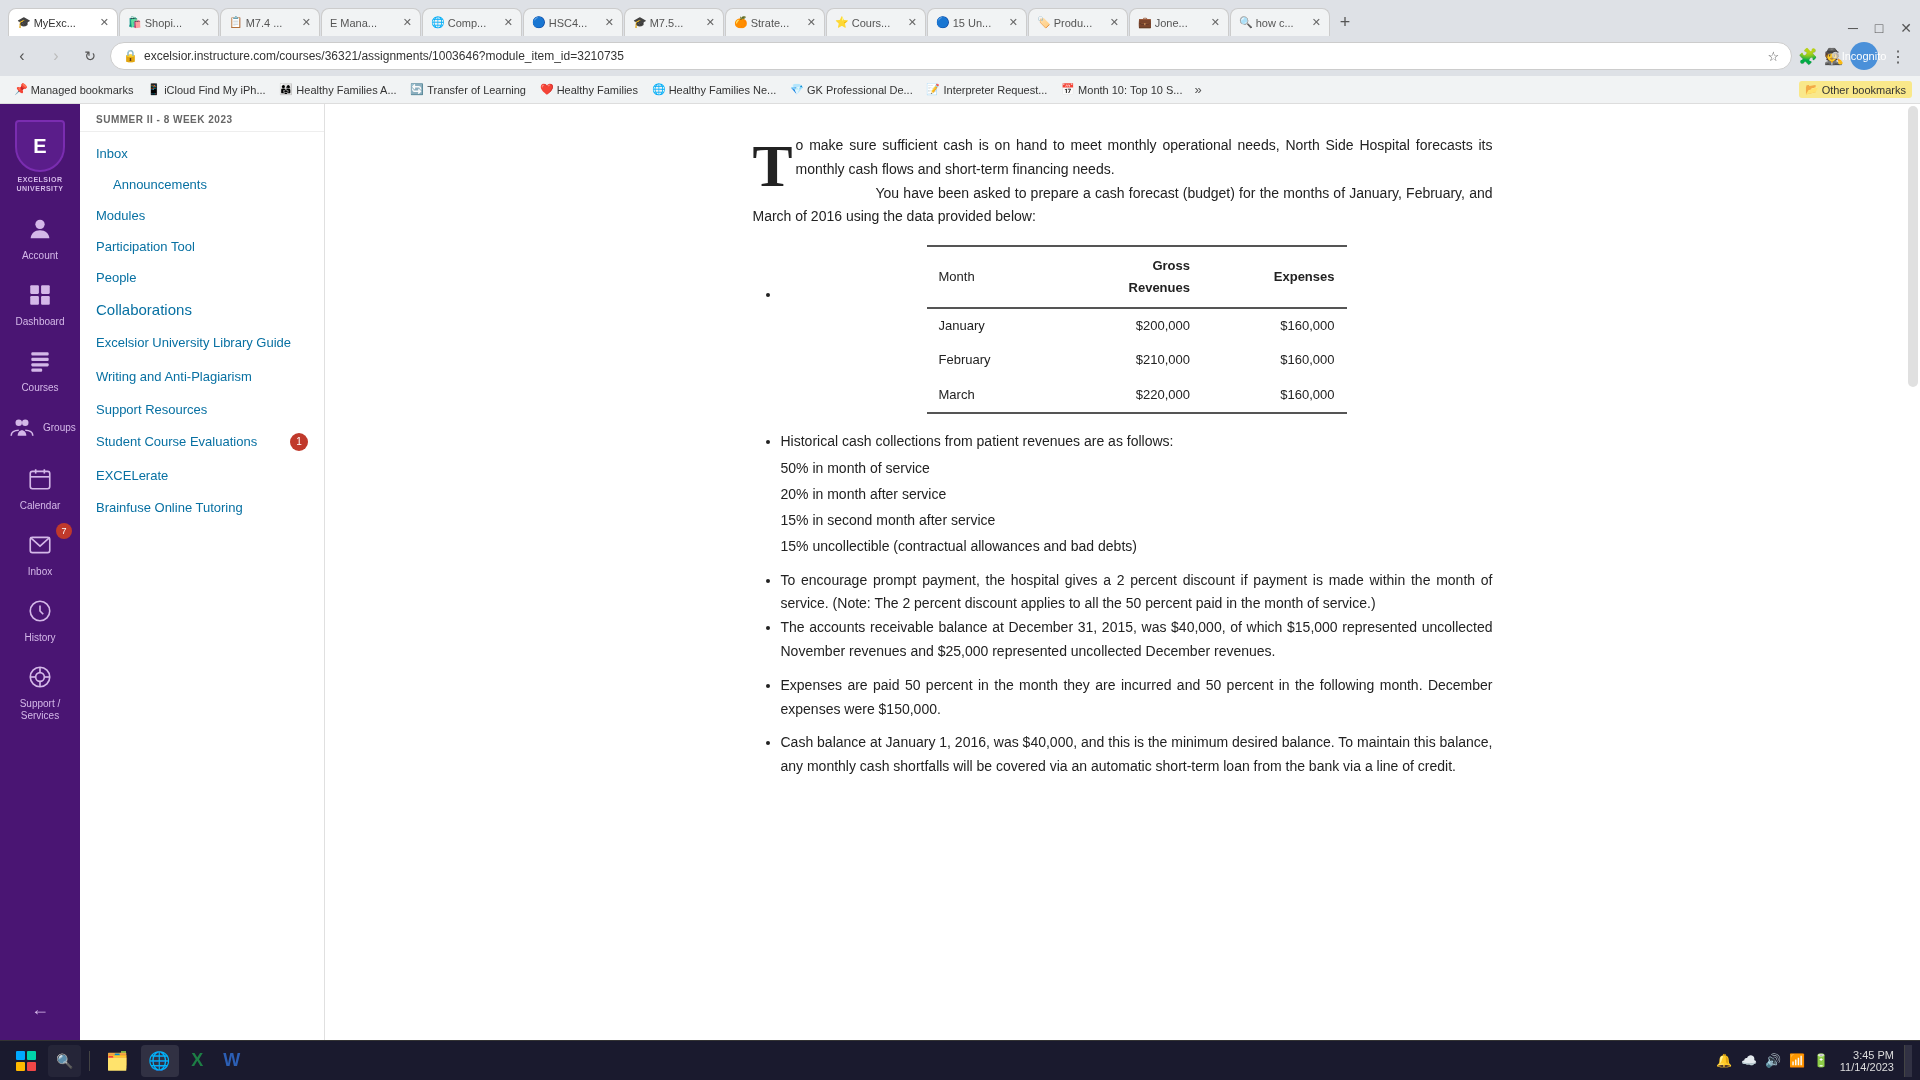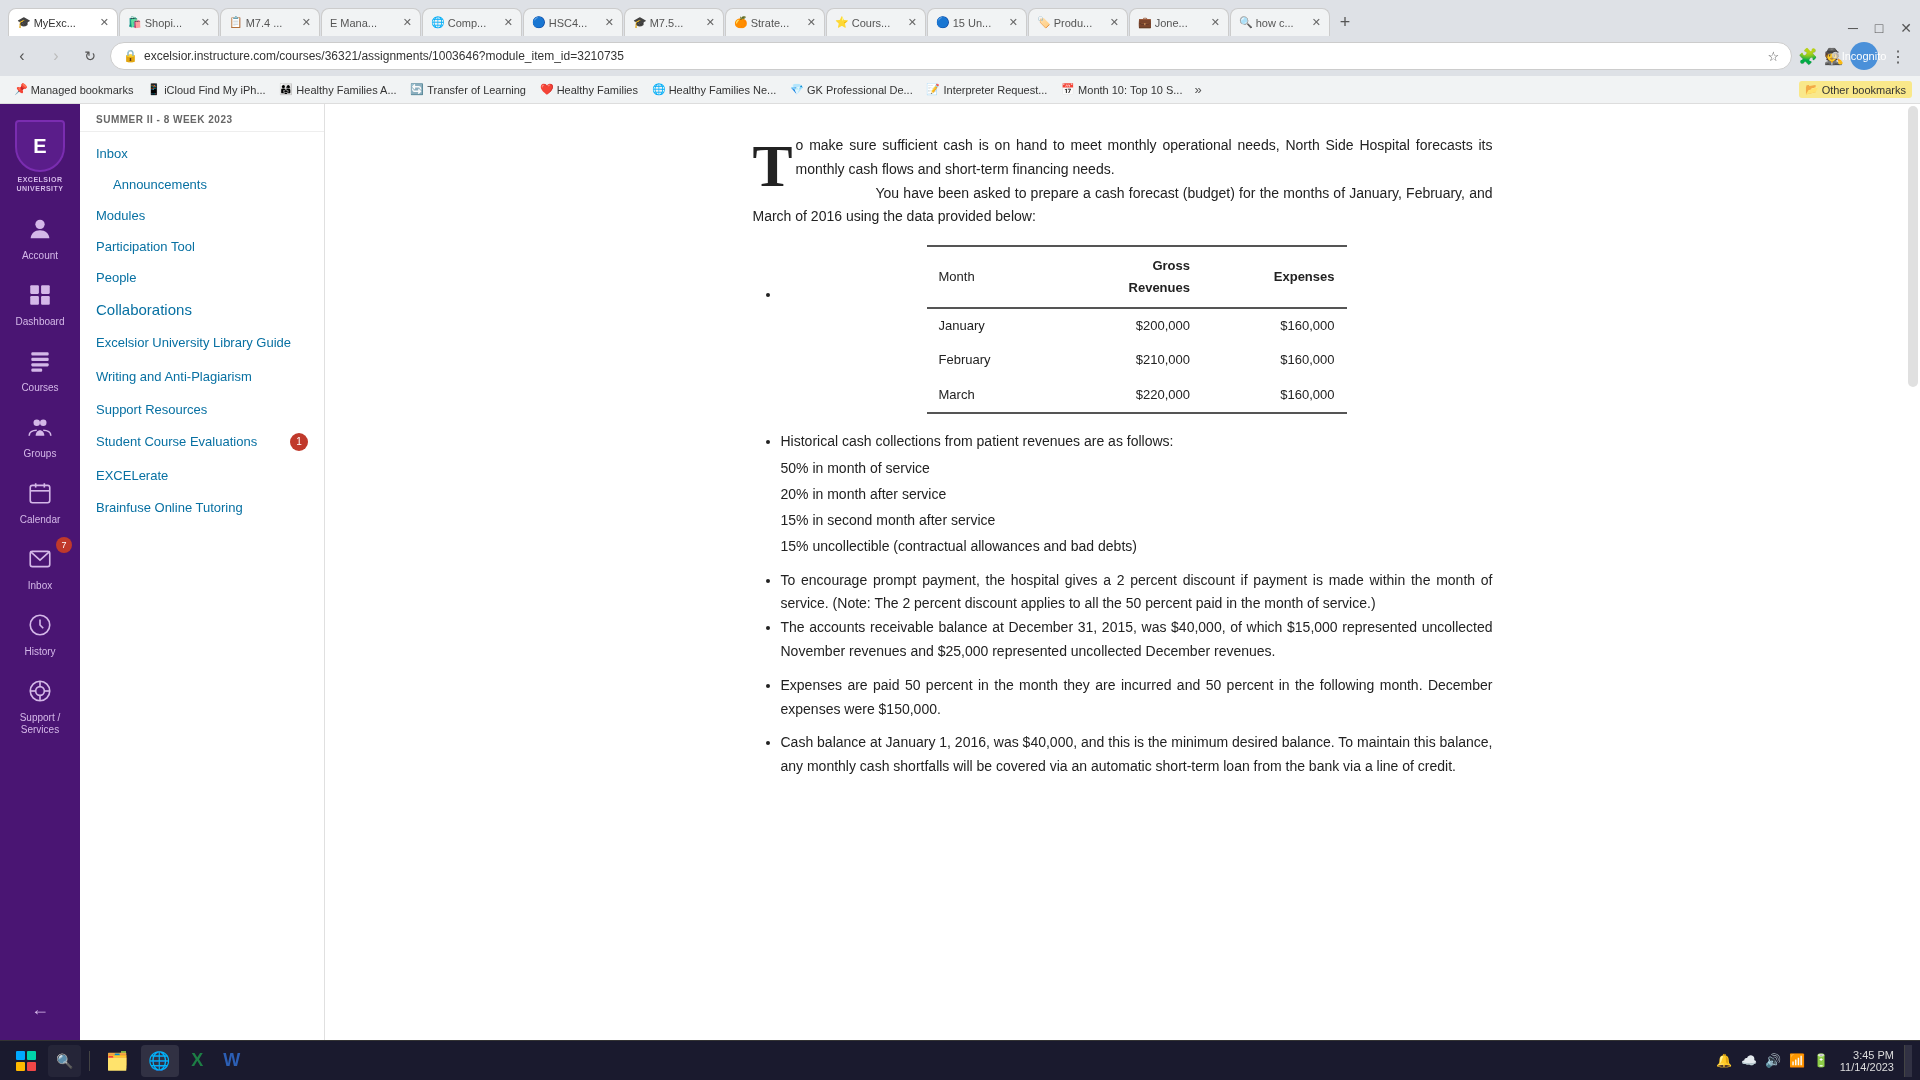--- a/index.html
+++ b/index.html
@@ -183,21 +183,21 @@
         <svg width="26" height="26" viewBox="0 0 24 24" fill="none">
             <rect x="4" y="4" width="16" height="3" rx="1" fill="#d4b8e8"></rect>
             <rect x="4" y="9" width="16" height="3" rx="1" fill="#d4b8e8"></rect>
             <rect x="4" y="14" width="16" height="3" rx="1" fill="#d4b8e8"></rect>
             <rect x="4" y="19" width="10" height="3" rx="1" fill="#d4b8e8"></rect>
           </svg>
       </div>
       <span style="font-size:10px;text-align:center;">Courses</span>
     </div>
 
-    <div style="display:flex;flex-direction:column;align-items:center;padding:8px 4px;cursor:pointer;width:100%;color:#d4b8e8;gap:3px;">
+    <div style="display:flex;flex-direction:row;align-items:center;padding:8px 4px;cursor:pointer;width:100%;color:#d4b8e8;gap:3px;">
       <div style="width:36px;height:36px;display:flex;align-items:center;justify-content:center;font-size:20px;">
         <svg width="26" height="26" viewBox="0 0 24 24" fill="none">
             <circle cx="9" cy="8" r="3" fill="#d4b8e8"></circle>
             <circle cx="15" cy="8" r="3" fill="#d4b8e8"></circle>
             <path d="M2 20c0-3 3-5 7-5" stroke="#d4b8e8" stroke-width="1.5" fill="none"></path>
             <path d="M22 20c0-3-3-5-7-5" stroke="#d4b8e8" stroke-width="1.5" fill="none"></path>
             <path d="M8 20c0-3 2-5 4-5s4 2 4 5" fill="#d4b8e8"></path>
           </svg>
       </div>
       <span style="font-size:10px;text-align:center;">Groups</span>

